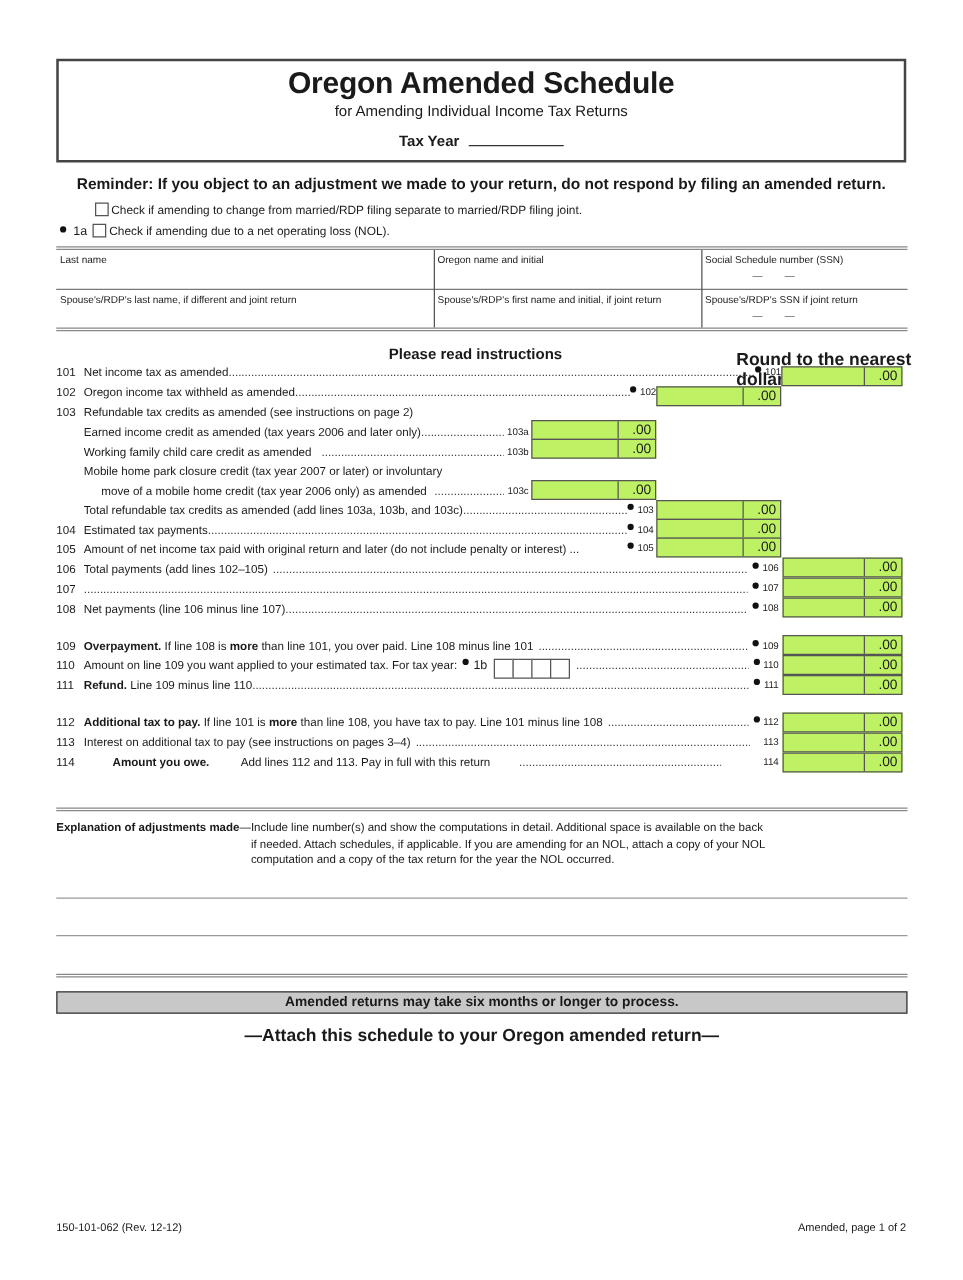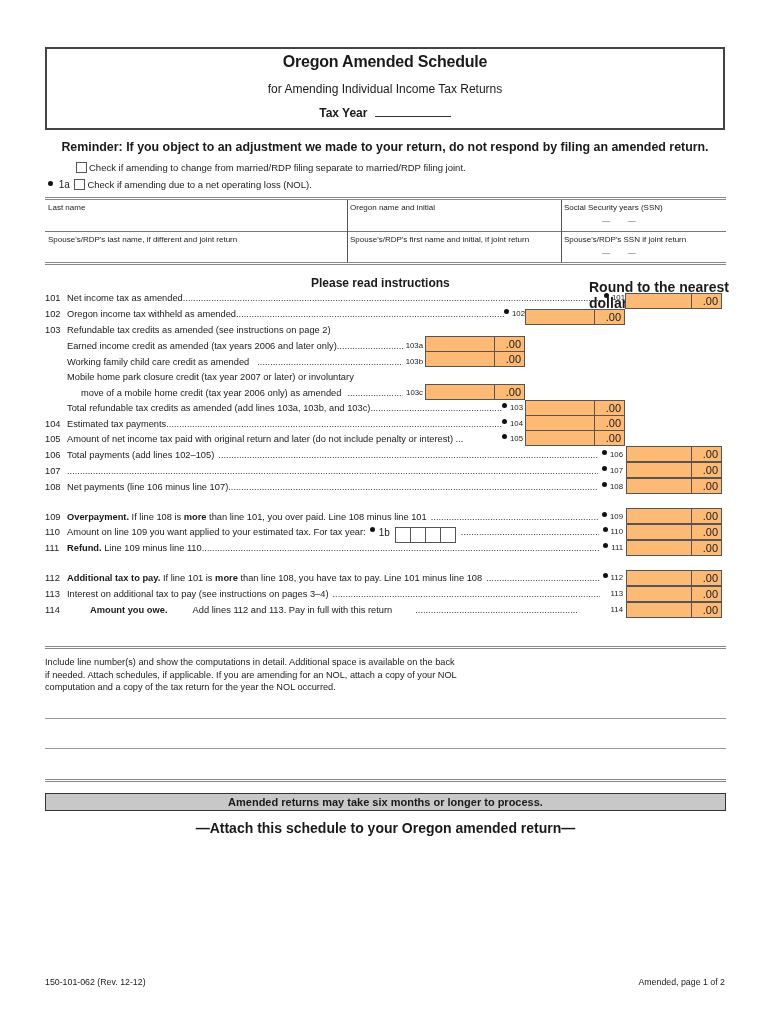--- a/index.html
+++ b/index.html
@@ -1,37 +1,37 @@
 <!DOCTYPE html>
 <html><head>
 <meta charset="utf-8">
 <style>
   html, body { margin: 0; padding: 0; background: #ffffff; }
   body { width: 770px; height: 1024px; position: relative; overflow: hidden;
          font-family: "Liberation Sans", sans-serif; color: #1a1a1a; }
   .abs { position: absolute; }
   .hdr-box { left: 45px; top: 47px; width: 680px; height: 83px; border: 2px solid #444; box-sizing: border-box; }
-  .title { left: 45px; width: 680px; top: 53px; text-align: center; font-size: 16px; font-weight: bold; letter-spacing: -0.2px; }
+  .title { left: 45px; width: 680px; top: 53px; text-align: center; font-size: 24px; font-weight: bold; letter-spacing: -0.2px; }
   .subtitle { left: 45px; width: 680px; top: 82px; text-align: center; font-size: 12px; font-weight: normal; }
   .taxyear { left: 45px; width: 680px; top: 105px; text-align: center; font-size: 12px; font-weight: bold; }
   .taxyear .blank { display: inline-block; width: 76px; border-bottom: 1px solid #333; height: 11px; vertical-align: baseline; margin-left: 4px; }
   .reminder { left: 45px; width: 680px; top: 140px; text-align: center; font-size: 12.4px; font-weight: bold; }
   .chk-line { font-size: 9.5px; }
   .cbox { display: inline-block; width: 11px; height: 11px; border: 1px solid #555; box-sizing: border-box; vertical-align: -2px; margin-right: 2px; background:#fff; }
   .bullet { display: inline-block; width: 5px; height: 5px; border-radius: 50%; background: #111; vertical-align: 2px; }
   .dbl { left: 45px; width: 681px; height: 3px; border-top: 1px solid #888; border-bottom: 1px solid #888; box-sizing: border-box; }
   .hline { left: 45px; width: 681px; height: 0; border-top: 1px solid #777; }
   .vline { width: 0; border-left: 1px solid #555; }
   .small { font-size: 8px; }
   .lnum { display: inline-block; width: 22px; }
   .row { position: absolute; left: 45px; font-size: 9.3px; white-space: nowrap; display: flex; align-items: flex-start; height: 16px; }
   .row .txt { white-space: nowrap; }
   .row .filler { flex: 1; overflow: hidden; white-space: nowrap; color: #333; }
   .row .ref { font-size: 7.8px; margin-left: 3px; white-space: nowrap; }
-  .amt { position: absolute; height: 16px; border: 1px solid #555; box-sizing: border-box; background: #fdba74; display: flex; }
+  .amt { position: absolute; height: 16px; border: 1px solid #555; box-sizing: border-box; background: #bef264; display: flex; }
   .amt .dollars { flex: 1; border-right: 1px solid #555; }
   .amt .cents { width: 26px; font-size: 11px; text-align: right; padding-right: 3px; line-height: 14px; }
   .sec-head { font-size: 12px; font-weight: bold; }
   .round { font-size: 14px; font-weight: bold; }
   .explain { left: 45px; top: 656px; width: 681px; font-size: 9.2px; line-height: 12.5px; }
   .explain b { font-weight: bold; }
   .banner { left: 45px; top: 793px; width: 681px; height: 18px; background: #c8c8c8; border: 1px solid #333; box-sizing: border-box;
             text-align: center; font-size: 11px; font-weight: bold; line-height: 16px; }
   .attach { left: 45px; top: 820px; width: 681px; text-align: center; font-size: 14px; font-weight: bold; }
   .footer-l { left: 45px; top: 977px; font-size: 8.8px; }
@@ -66,21 +66,21 @@
 <div class="abs vline" style="left:347px; top:200px; height:62px;"></div>
 <div class="abs vline" style="left:561px; top:200px; height:62px;"></div>
 
 <div class="abs small" style="left:48px; top:203px; width:296px; height:26px;">
   <span>Last name</span>
 </div>
 <div class="abs small" style="left:350px; top:203px; width:208px; height:26px;">
   <span>Oregon name and initial</span>
 </div>
 <div class="abs small" style="left:564px; top:203px; width:160px; height:26px;">
-  <span>Social Security years (SSN)</span>
+  <span>Social Schedule number (SSN)</span>
   <div style="margin-top:4px; padding-left:38px; white-space:pre; color:#555;">—        —</div>
 </div>
 <div class="abs small" style="left:48px; top:235px; width:296px; height:26px;">
   <span>Spouse's/RDP's last name, if different and joint return</span>
 </div>
 <div class="abs small" style="left:350px; top:235px; width:208px; height:26px;">
   <span>Spouse's/RDP's first name and initial, if joint return</span>
 </div>
 <div class="abs small" style="left:564px; top:235px; width:160px; height:26px;">
   <span>Spouse's/RDP's SSN if joint return</span>
@@ -304,20 +304,23 @@
   <span class="ref">114</span>
 </div>
 <div class="amt" style="left:626px; top:602px; width:96px;">
   <div class="dollars"></div>
   <div class="cents">.00</div>
 </div>
 
 <div class="abs dbl" style="top:646px;"></div>
 <div class="abs explain">
   <div style="display:flex;">
+    <div style="white-space:nowrap;">
+      <b>Explanation of adjustments made</b><span>—</span>
+    </div>
     <div>
       <div>Include line number(s) and show the computations in detail. Additional space is available on the back</div>
       <div>if needed. Attach schedules, if applicable. If you are amending for an NOL, attach a copy of your NOL</div>
       <div>computation and a copy of the tax return for the year the NOL occurred.</div>
     </div>
   </div>
 </div>
 <div class="abs" style="left:45px; top:690px; width:681px; height:28px;"></div>
 <div class="abs hline" style="top:718px; border-top-color:#999;"></div>
 <div class="abs" style="left:45px; top:720px; width:681px; height:28px;"></div>

